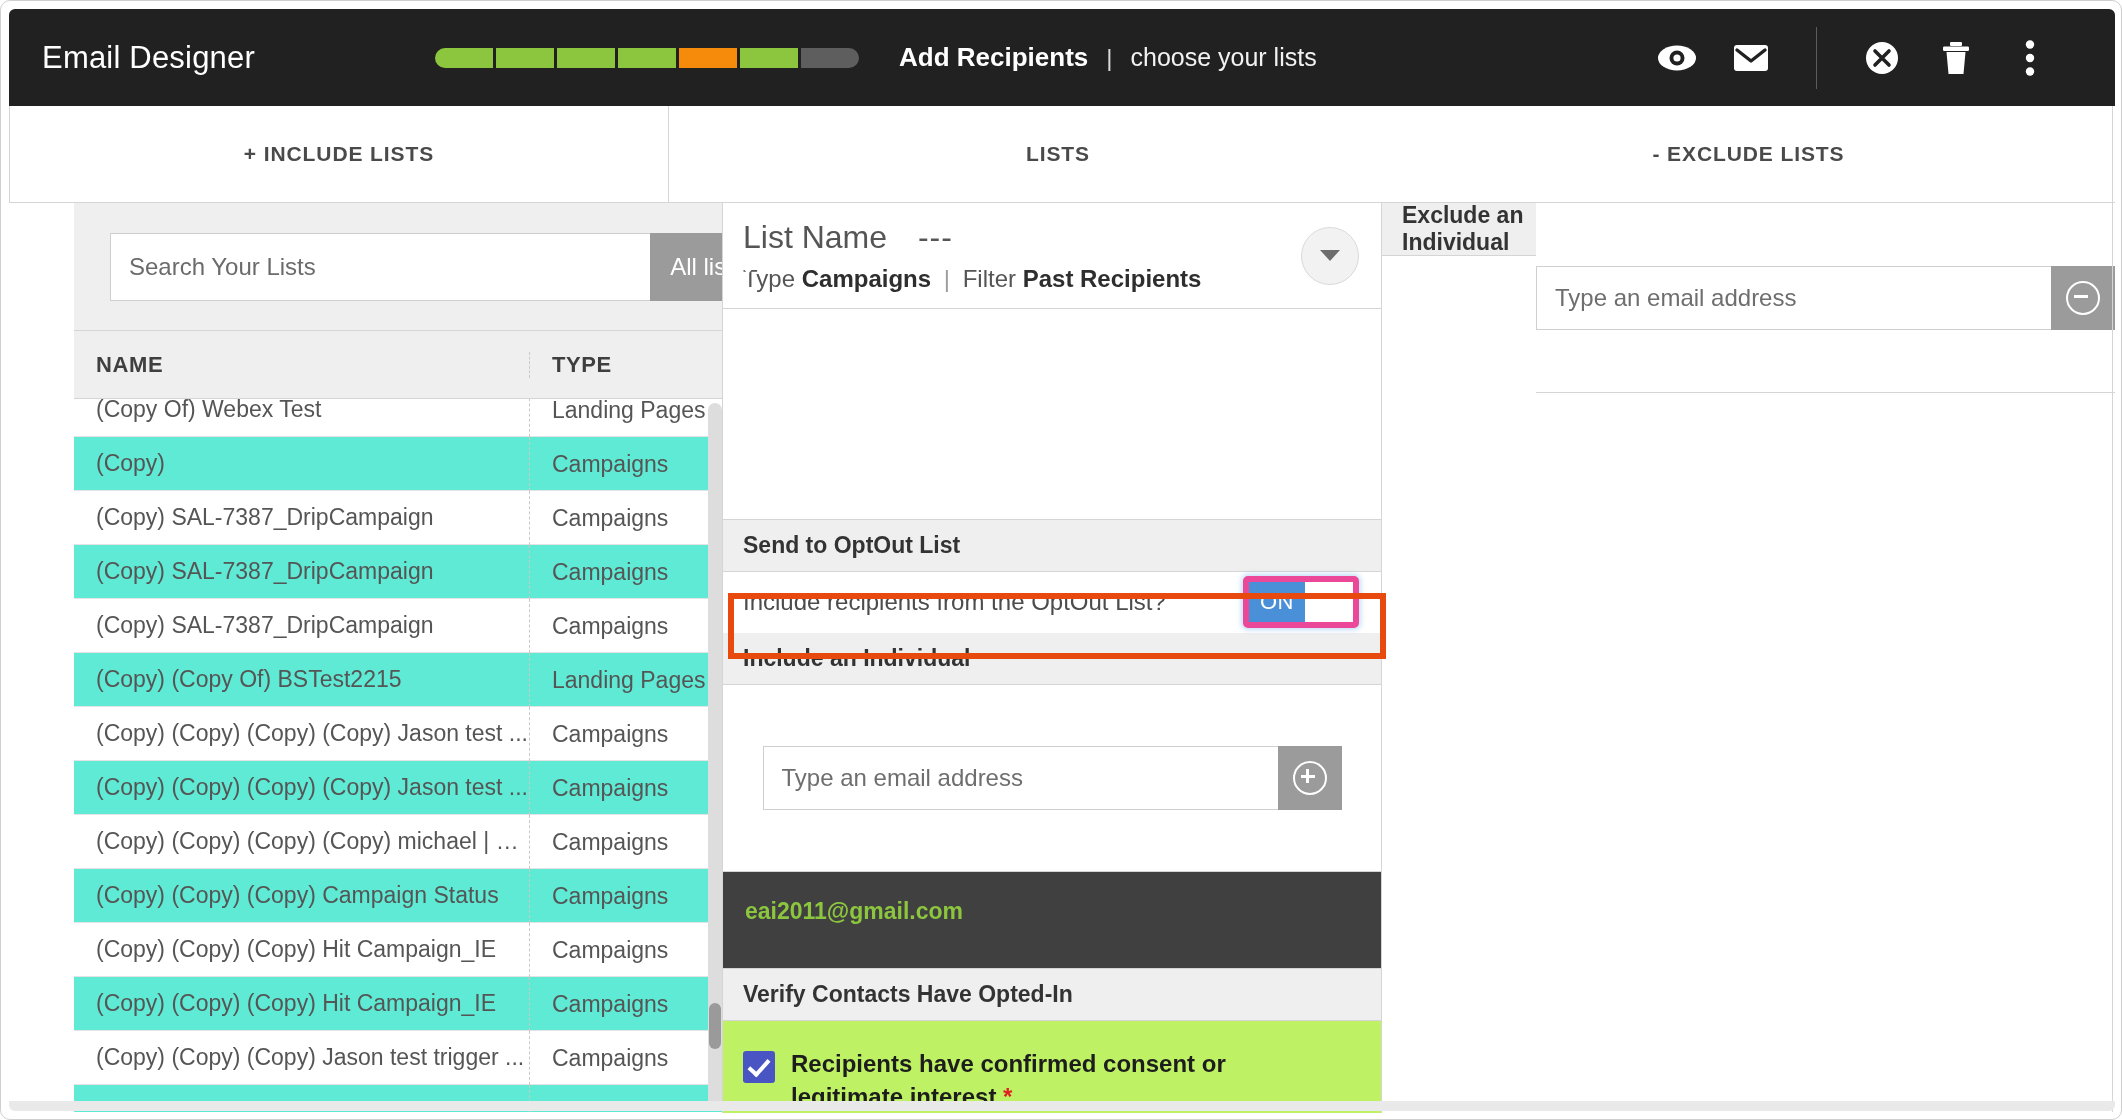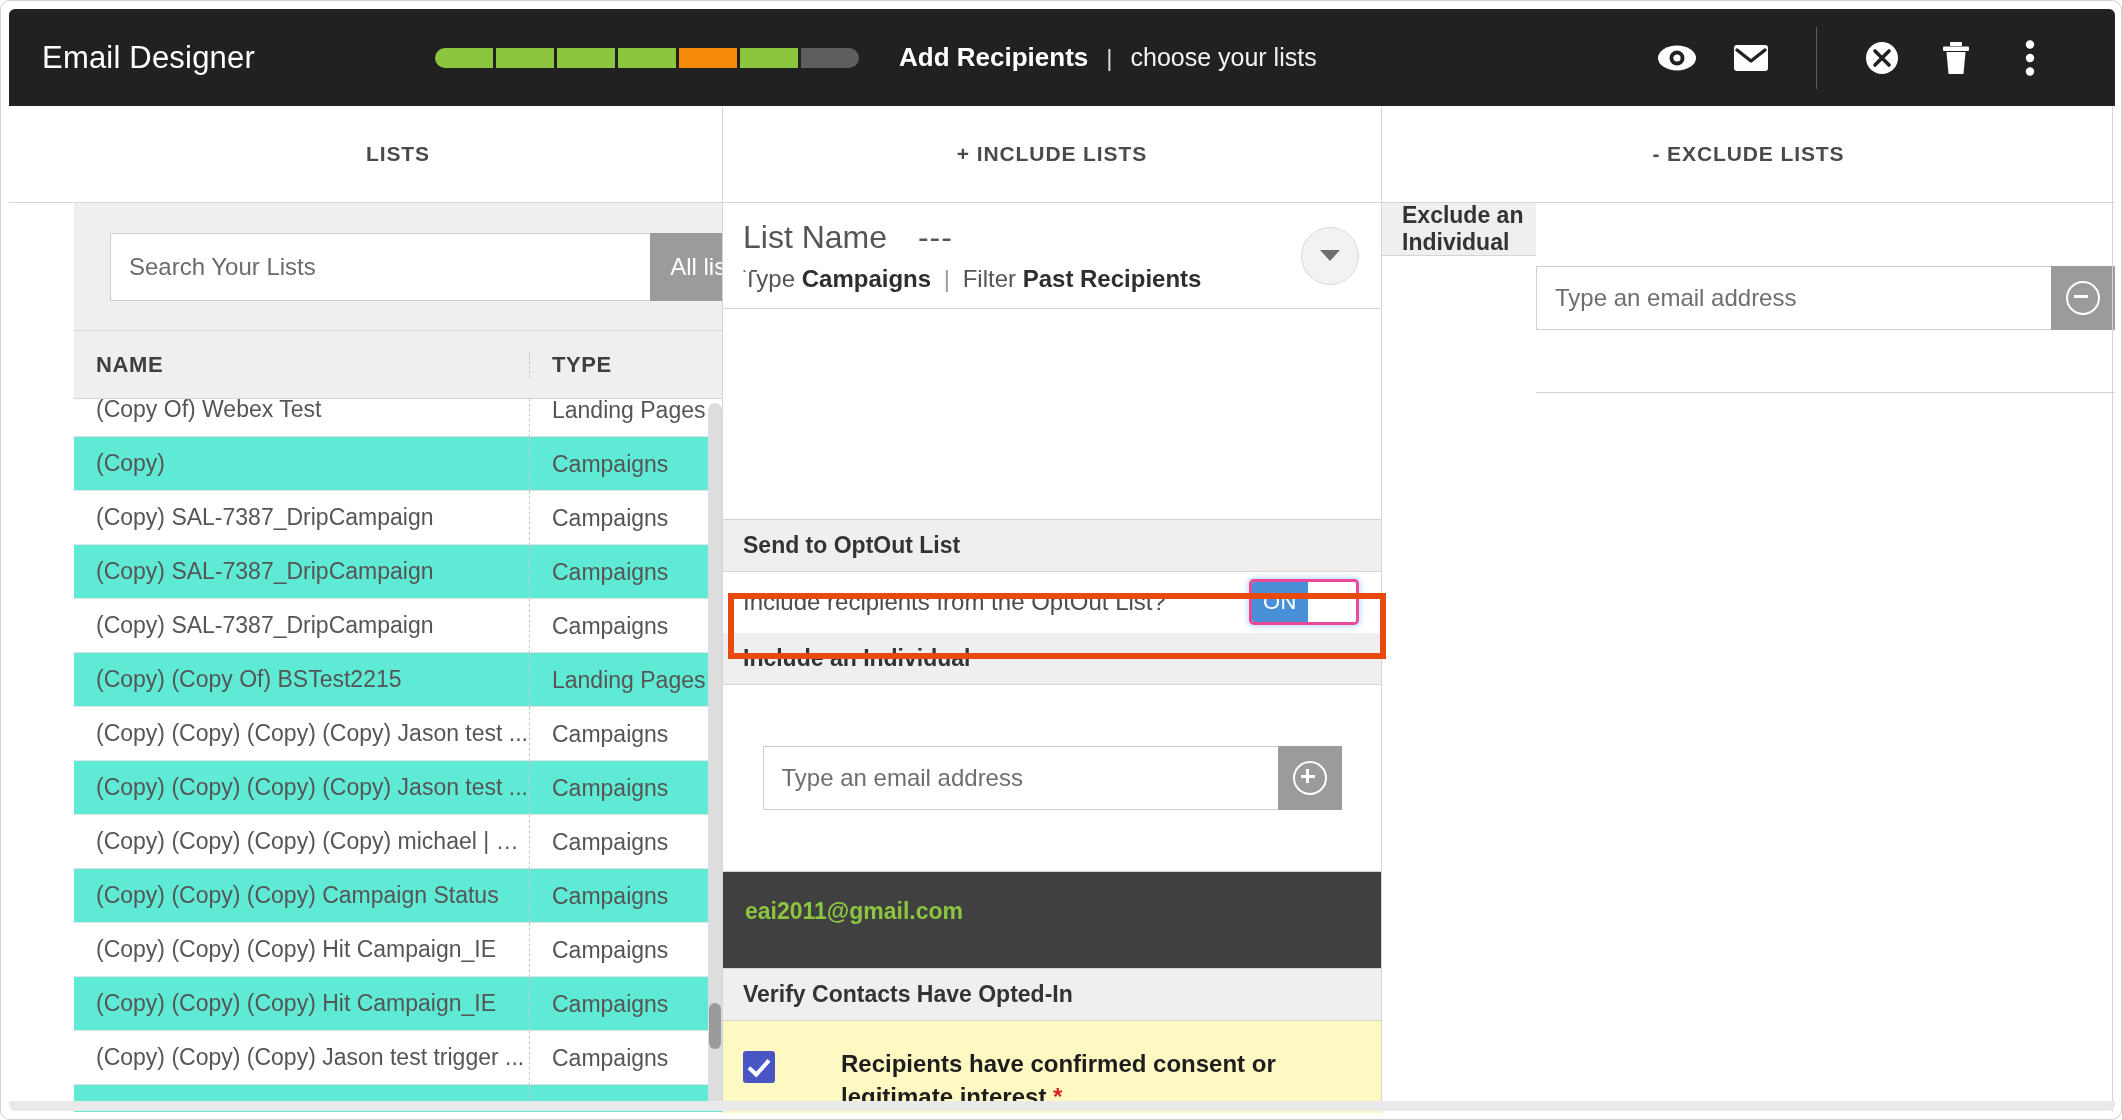--- a/index.html
+++ b/index.html
@@ -293,21 +293,21 @@
     background: #ffffff;
     display: flex;
     align-items: center;
     padding: 0 22px 0 20px;
     box-sizing: border-box;
   }
   .optout-label { font-size: 24px; color: #4c4c4c; }
   .toggle {
     margin-left: auto;
     width: 104px; height: 40px;
-    border: 3px solid #ec4899;
+    border: 6px solid #ec4899;
     border-radius: 5px;
     background: #ffffff;
     display: flex;
     overflow: hidden;
     cursor: pointer;
     box-shadow: 0 0 5px 2px rgba(90,160,230,.35);
   }
   .toggle .on {
     width: 56px;
     background: #4a90d9;
@@ -377,27 +377,26 @@
     box-sizing: border-box;
     border-bottom: 1px solid #d5d5d5;
   }
   .chip-email {
     font-size: 23px;
     color: #8cc63e;
     font-weight: bold;
   }
 
   .verify-body {
-    background: #fef9c3;
+    background: #bef264;
     padding: 26px 20px 0 20px;
     box-sizing: border-box;
     display: flex;
     gap: 16px;
     flex: 1;
-    justify-content: space-between;
   }
   .cbox {
     width: 32px; height: 32px;
     background: #4a55c4;
     border-radius: 3px;
     flex: none;
     position: relative;
     margin-top: 4px;
     cursor: pointer;
   }
@@ -519,22 +518,22 @@
             <circle cx="5" cy="31.5" r="4.2" fill="#ffffff"></circle>
           </svg>
         </span>
       </div>
     </div>
   </div>
 
   <div class="board">
 
     <div class="col-heads">
+      <div class="col-head ch-include">+ INCLUDE LISTS</div>
       <div class="col-head ch-lists">LISTS</div>
-      <div class="col-head ch-include">+ INCLUDE LISTS</div>
       <div class="col-head ch-exclude">- EXCLUDE LISTS</div>
     </div>
 
     <div class="body-row">
 
       <div class="lists-outer">
 
         <div class="search-bar">
           <div class="search-wrap">
             <input class="search-input" type="text" placeholder="Search Your Lists" style="">

